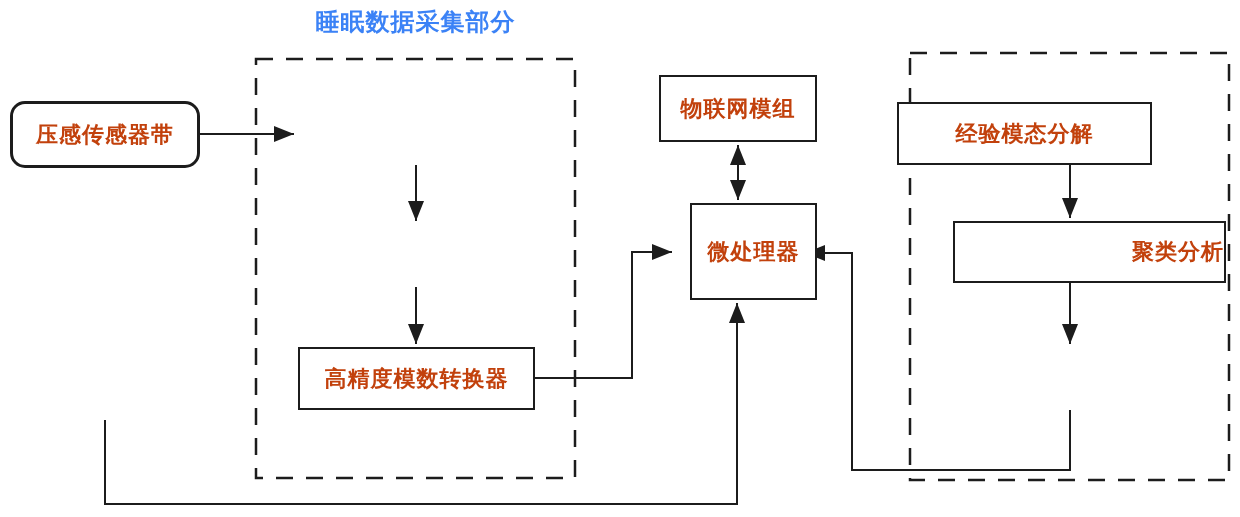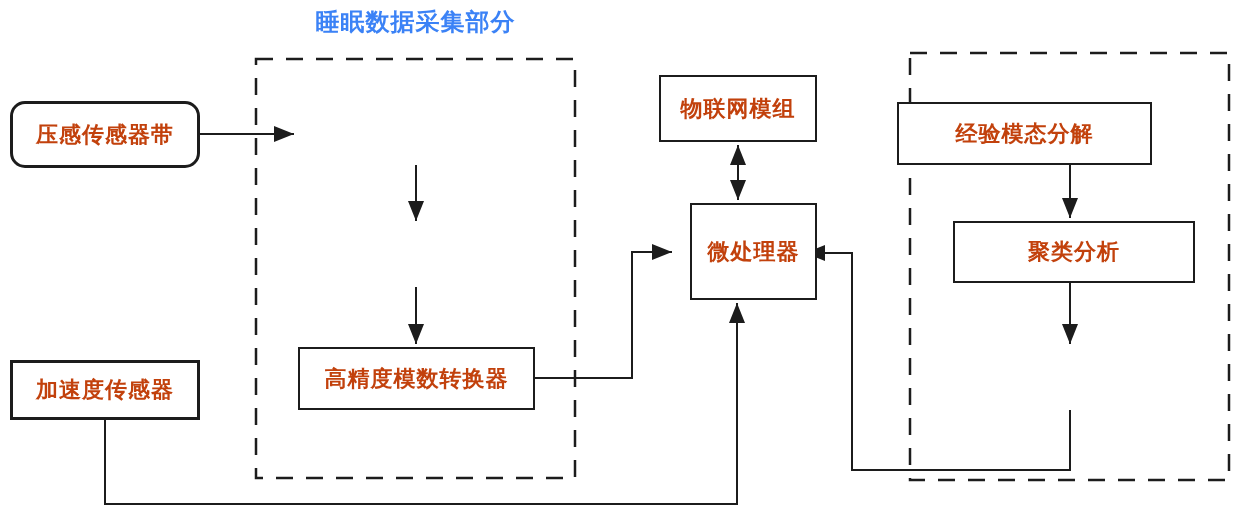--- a/index.html
+++ b/index.html
@@ -49,21 +49,21 @@
   }
   
   #node-pressure-sensor { left: 10px;  top: 101px; width: 190px; height: 67px; border-radius: 15px; }
   #node-accel-sensor    { left: 10px;  top: 360px; width: 190px; height: 60px; }
   #node-conv-amp        { left: 297px; top: 103px; width: 236px; height: 62px; }
   #node-preprocess      { left: 298px; top: 224px; width: 237px; height: 63px; }
   #node-adc             { left: 298px; top: 347px; width: 237px; height: 63px; }
   #node-iot             { left: 659px; top: 75px;  width: 158px; height: 67px; }
   #node-mcu             { left: 675px; top: 203px; width: 127px; height: 97px; margin-left: 15px; }
   #node-emd             { left: 897px; top: 102px; width: 255px; height: 63px; }
-  #node-cluster         { left: 953px; top: 221px; width: 242px; height: 62px; }
+  #node-cluster         { left: 953px; top: 221px; width: 273px; height: 62px; justify-content: flex-end; }
   #node-integrate       { left: 953px; top: 347px; width: 235px; height: 63px; }
   #title-collection     { left: 256px; top: 6px;  width: 319px; }
   #title-processing     { left: 910px; top: 6px;  width: 319px; }
 </style>
 </head>
 <body>
 
 <div id="stage">
 
   <svg id="wires" viewBox="0 0 1240 517" xmlns="http://www.w3.org/2000/svg">
@@ -86,23 +86,20 @@
     <path d="M1070,283 V344" fill="none" stroke="#1c1c1c" stroke-width="2" marker-end="url(#arrow)"></path>
     <path d="M1070,410 V470 H852 V253 H805" fill="none" stroke="#1c1c1c" stroke-width="2" marker-end="url(#arrow)"></path>
   </svg>
 
   <div class="group-title" id="title-collection">睡眠数据采集部分</div>
 
   <div class="node thick" id="node-pressure-sensor">
     <span>压感传感器带</span>
   </div>
 
-  <div class="node thick" id="node-accel-sensor">
-    <span>加速度传感器</span>
-  </div>
 
 
 
   <div class="node" id="node-adc">
     <span>高精度模数转换器</span>
   </div>
 
   <div class="node" id="node-iot">
     <span>物联网模组</span>
   </div>

